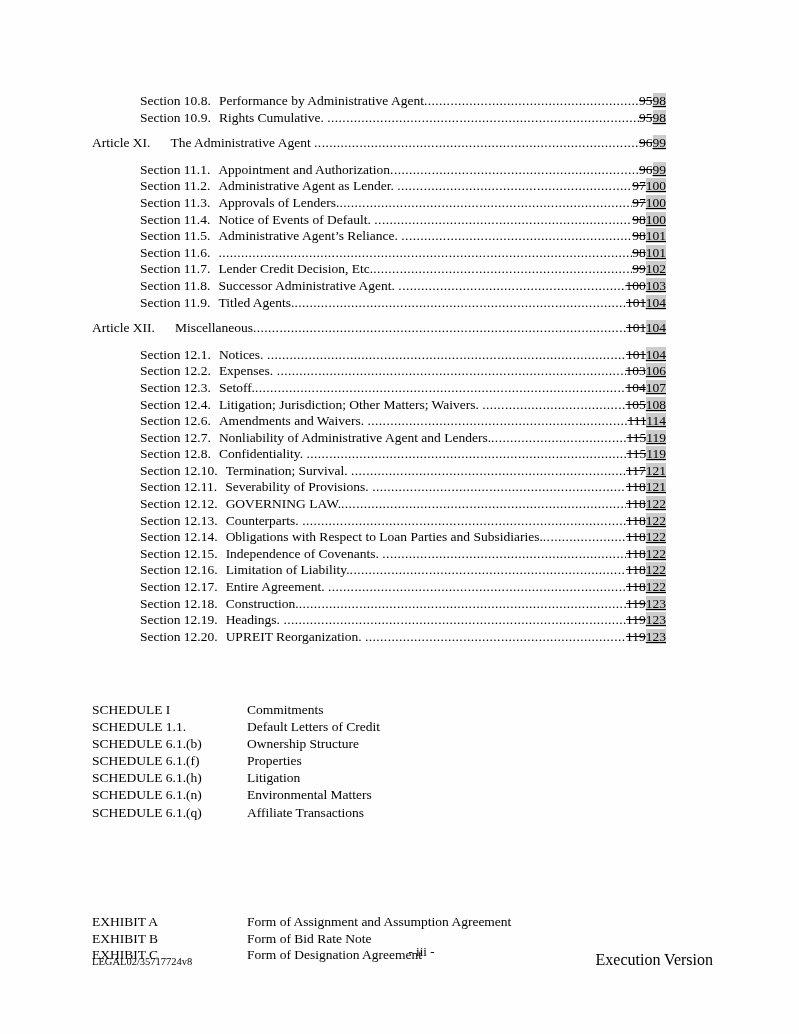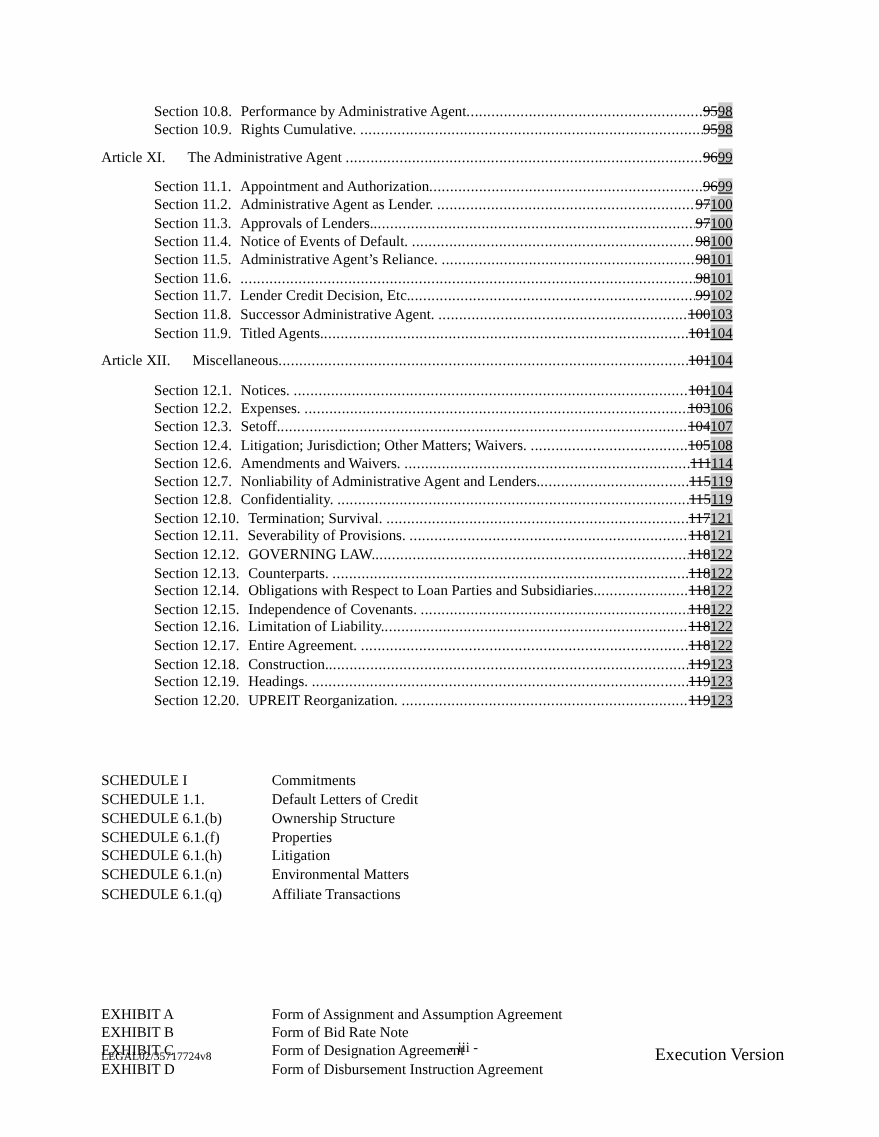--- a/index.html
+++ b/index.html
@@ -324,23 +324,19 @@
       <div class="list-row">
         <span class="list-id">EXHIBIT B</span>
         <span class="list-title">Form of Bid Rate Note</span>
       </div>
 
       <div class="list-row">
         <span class="list-id">EXHIBIT C</span>
         <span class="list-title">Form of Designation Agreement</span>
       </div>
 
-      <div class="list-row">
-        <span class="list-id">EXHIBIT D</span>
-        <span class="list-title">Form of Disbursement Instruction Agreement</span>
-      </div>
     </div>
 
   <div class="footer-page-num">- iii -</div>
   <div class="footer-doc-id">LEGAL02/35717724v8</div>
   <div class="footer-version">Execution Version</div>
 
 </div>
 
 </body></html>

